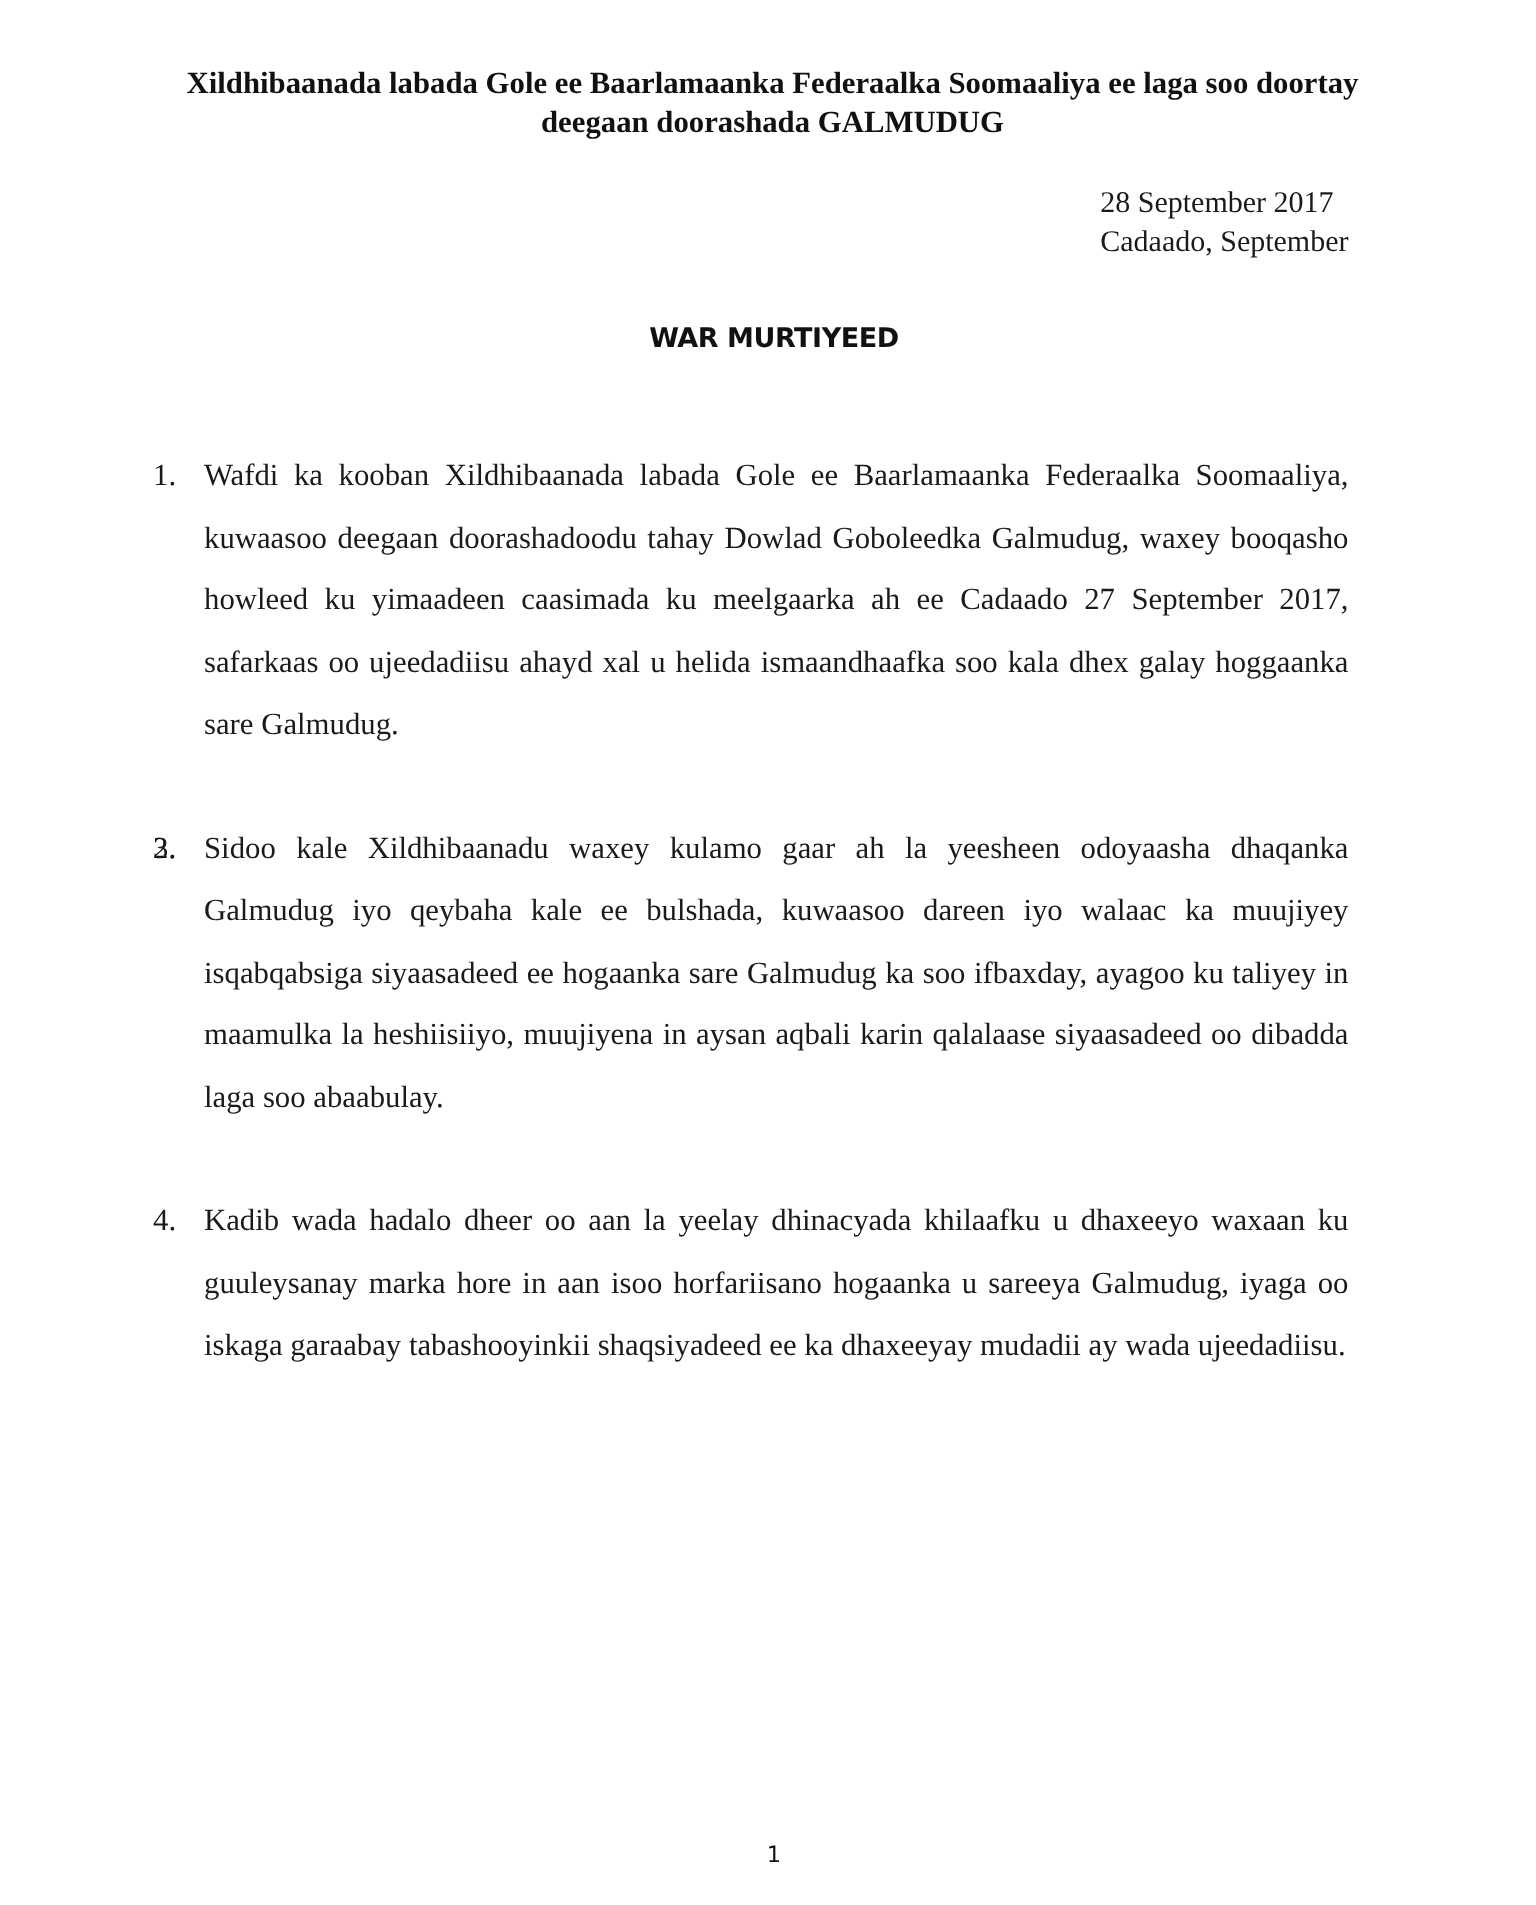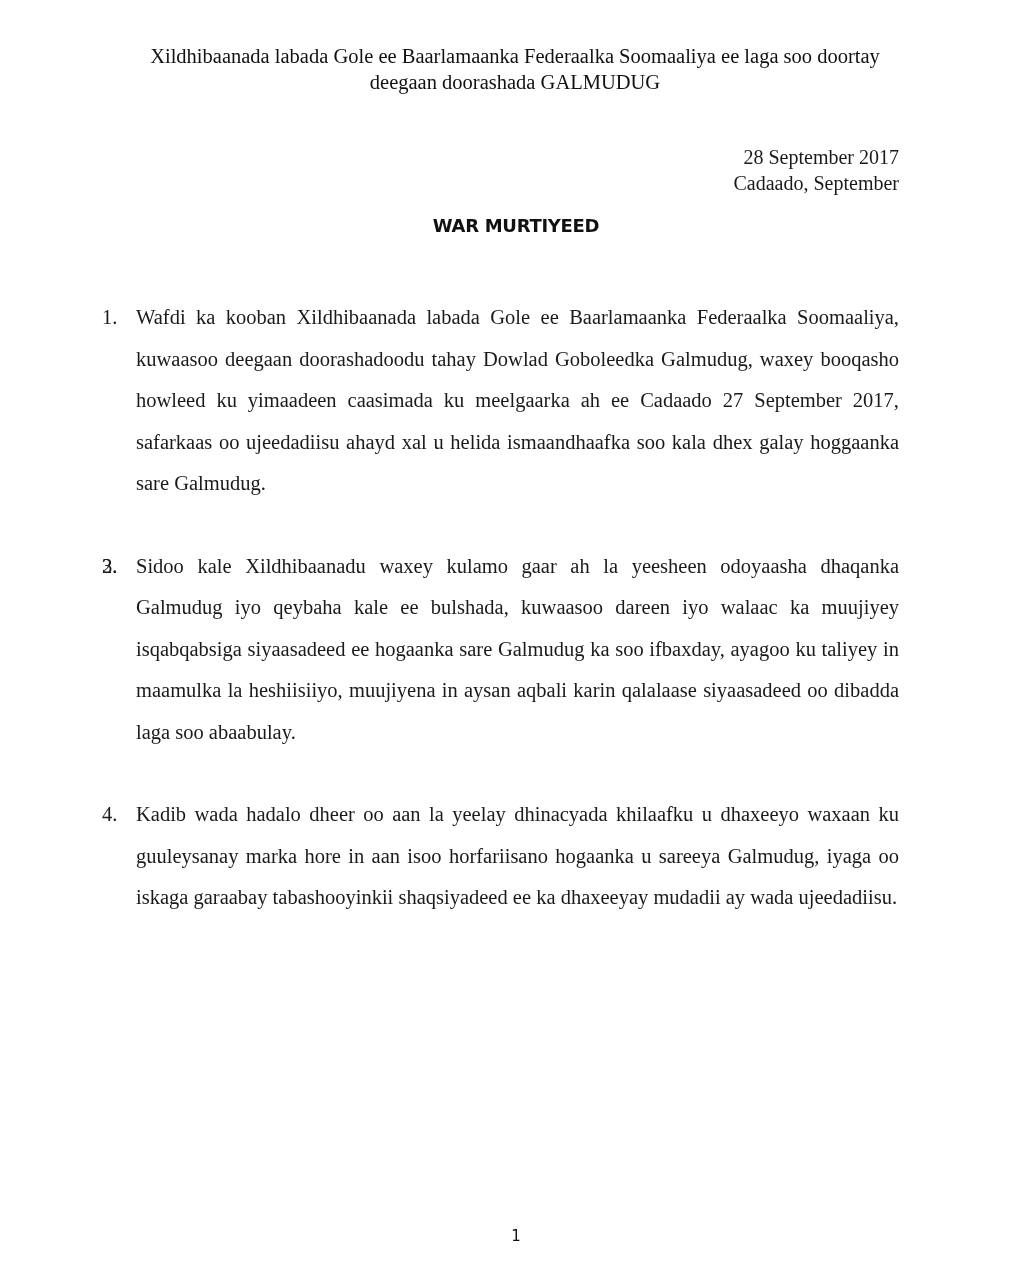--- a/index.html
+++ b/index.html
@@ -14,30 +14,30 @@
       overflow: hidden;
       color: #111111;
       font-family: "Liberation Serif", "DejaVu Serif", serif;
     }
     .title {
       position: absolute;
       left: 120px;
       top: 43px;
       width: 790px;
       text-align: center;
-      font-weight: normal;
+      font-weight: bold;
       font-size: 20.5px;
       line-height: 26px;
       margin: 0;
     }
     .dateline {
       position: absolute;
       right: 125px;
-      top: 144px;
-      text-align: right;
+      top: 122px;
+      text-align: left;
       font-size: 20px;
       line-height: 26px;
       color: #1a1a1a;
     }
     .dateline div { white-space: nowrap; }
     .heading {
       position: absolute;
       left: 0;
       width: 1032px;
       top: 213px;

